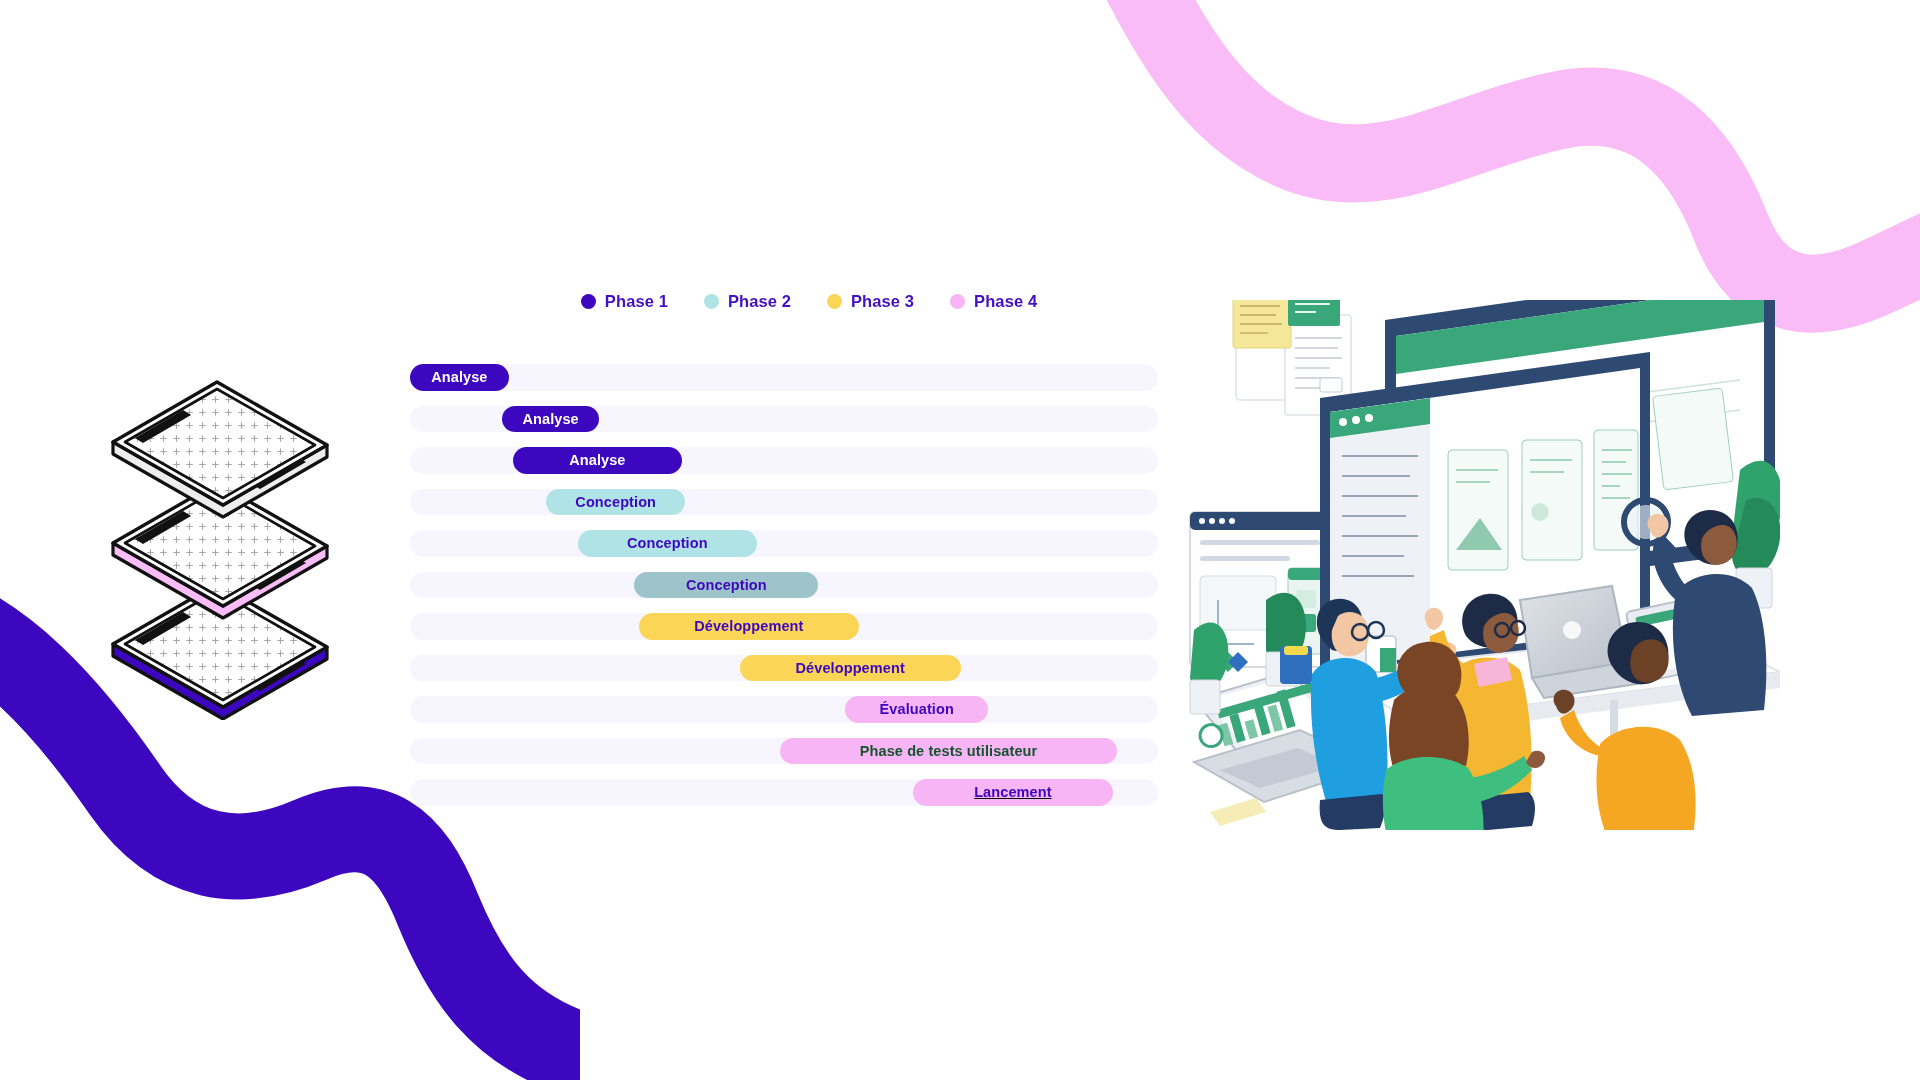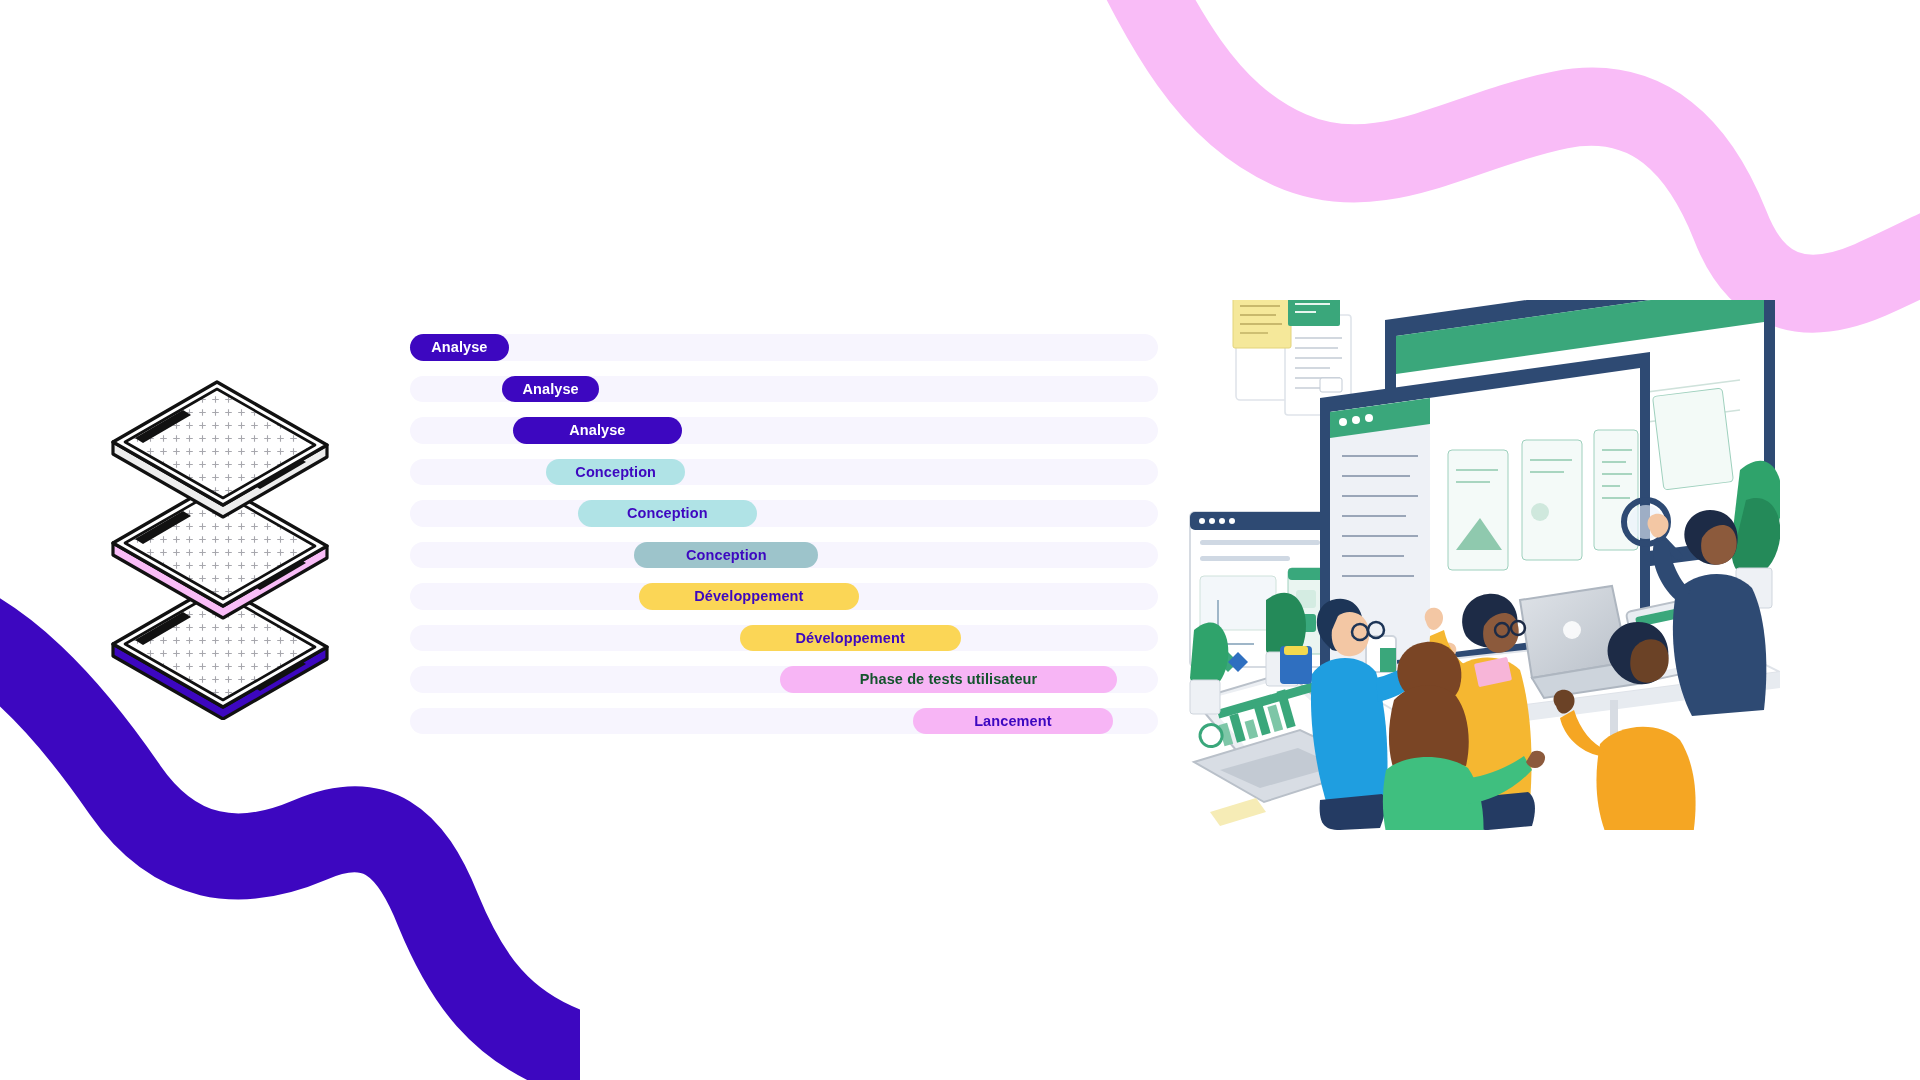--- a/index.html
+++ b/index.html
@@ -347,20 +347,38 @@
 
   <g>
     <rect x="296" y="360" width="34" height="24" rx="2" fill="#f7b5d8" transform="rotate(-12 313 372)"></rect>
   </g>
 
   <path d="M30 512 L76 498 L86 512 L40 526 Z" fill="#f6ecb6"></path>
 </svg>
 
 <div id="gantt">
 
+  <div id="gantt-legend">
+      <div class="legend-item">
+        <span class="legend-dot" style="background: rgb(61, 7, 192);"></span>
+        <span class="legend-label">Phase 1</span>
+      </div>
+      <div class="legend-item">
+        <span class="legend-dot" style="background: rgb(176, 227, 230);"></span>
+        <span class="legend-label">Phase 2</span>
+      </div>
+      <div class="legend-item">
+        <span class="legend-dot" style="background: rgb(251, 214, 86);"></span>
+        <span class="legend-label">Phase 3</span>
+      </div>
+      <div class="legend-item">
+        <span class="legend-dot" style="background: rgb(247, 181, 245);"></span>
+        <span class="legend-label">Phase 4</span>
+      </div>
+    </div>
 
   <div id="gantt-rows">
       <div class="gantt-track" style="background: rgb(247, 245, 254);">
         <div class="gantt-bar" style="left: 0%; width: 13.2%; background: rgb(61, 7, 192);">
           <span style="color: rgb(255, 255, 255);">Analyse</span>
         </div>
       </div>
       <div class="gantt-track" style="background: rgb(247, 245, 254);">
         <div class="gantt-bar" style="left: 12.3%; width: 13%; background: rgb(61, 7, 192);">
           <span style="color: rgb(255, 255, 255);">Analyse</span>
@@ -390,24 +408,29 @@
         <div class="gantt-bar" style="left: 30.6%; width: 29.4%; background: rgb(251, 214, 86);">
           <span style="color: rgb(61, 7, 192);">Développement</span>
         </div>
       </div>
       <div class="gantt-track" style="background: rgb(247, 245, 254);">
         <div class="gantt-bar" style="left: 44.1%; width: 29.5%; background: rgb(251, 214, 86);">
           <span style="color: rgb(61, 7, 192);">Développement</span>
         </div>
       </div>
       <div class="gantt-track" style="background: rgb(247, 245, 254);">
+        <div class="gantt-bar" style="left: 58.2%; width: 19.1%; background: rgb(247, 181, 245);">
+          <span style="color: rgb(61, 7, 192);">Évaluation</span>
+        </div>
+      </div>
+      <div class="gantt-track" style="background: rgb(247, 245, 254);">
         <div class="gantt-bar" style="left: 49.5%; width: 45%; background: rgb(247, 181, 245);">
           <span style="color: #14532d;">Phase de tests utilisateur</span>
         </div>
       </div>
       <div class="gantt-track" style="background: rgb(247, 245, 254);">
-        <div class="gantt-bar" style="left: 67.2%; width: 26.8%; background: rgb(247, 181, 245);">
+        <div class="gantt-bar" style="left: 67.2%; width: 26.8%; background: rgb(247, 181, 245); text-decoration: underline;">
           <span style="color: rgb(61, 7, 192);">Lancement</span>
         </div>
       </div>
     </div>
 
 </div>
 
 </body></html>

